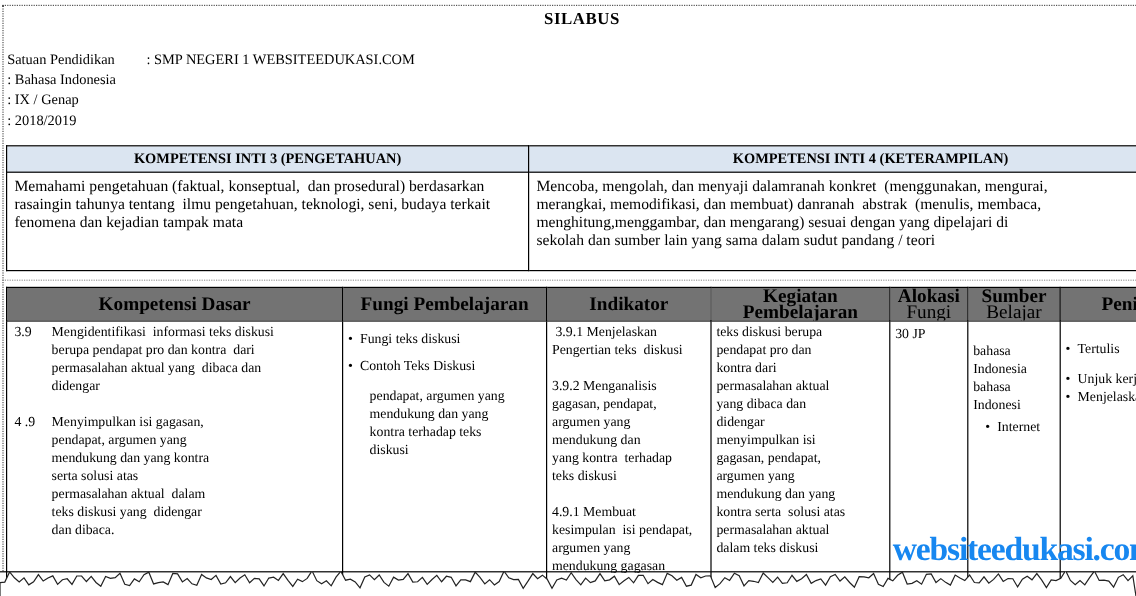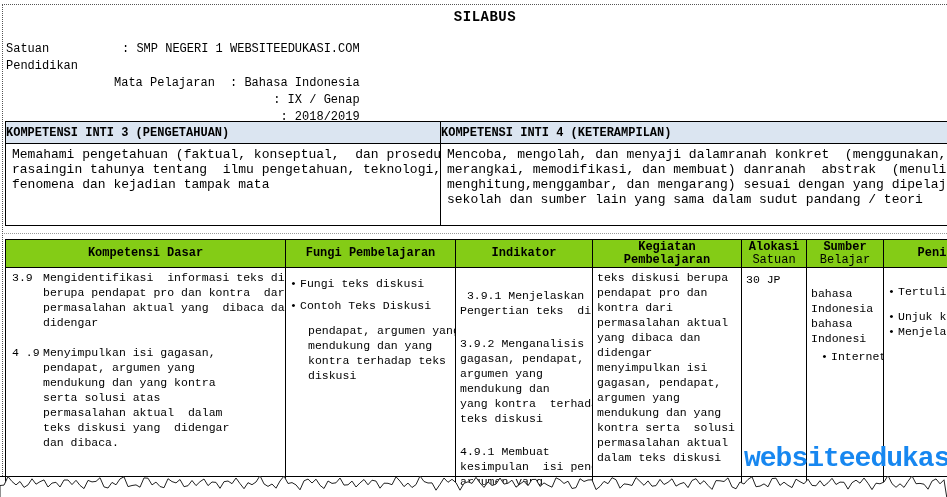--- a/index.html
+++ b/index.html
@@ -1,60 +1,60 @@
 <!DOCTYPE html>
 <html><head>
 <meta charset="utf-8">
 <style>
   * { margin:0; padding:0; box-sizing:border-box; }
   html,body { background:#fff; }
   #page {
     position:relative; width:947px; height:497px; overflow:hidden;
     background:#fff; color:#000;
-    font-family:Liberation Mono, monospace;
+    font-family:Liberation Serif, serif;
   }
   
   .dotted-top  { position:absolute; left:2px; top:4px;  width:945px; border-top:1px dotted #555; }
   .dotted-mid  { position:absolute; left:2px; top:233px; width:945px; border-top:1px dotted #999; }
   .dotted-left { position:absolute; left:2px; top:4px;  height:472px; border-left:1px dotted #555; }
 
   .title { position:absolute; top:9px; left:0; width:970px; text-align:center;
            font-weight:bold; font-size:14px; letter-spacing:.5px; }
 
   .meta { position:absolute; top:41px; left:6px; font-size:12px; line-height:17px; }
-  .meta-row { display:flex;justify-content:flex-end; }
+  .meta-row { display:flex; }
   .meta-label { width:116px; flex:none; }
 
   table { border-collapse:collapse; table-layout:fixed; }
   th, td { border:1px solid #000; }
 
   .ki-table { position:absolute; top:121px; left:5px; width:1005px; }
-  .ki-table th { height:22px; background:#dbe5f1; font-weight:bold; font-size:12px; text-align:left; }
+  .ki-table th { height:22px; background:#dbe5f1; font-weight:bold; font-size:12px; text-align:center; }
   .ki-table td { height:82px; vertical-align:top; padding:3px 6px; font-size:13px;
                  line-height:15px; white-space:pre; overflow:hidden; }
 
   .main-table { position:absolute; top:239px; left:5px; width:1011px; }
-  .main-table th { height:28px; background:#84cc16; font-size:12px; line-height:13px;
+  .main-table th { height:28px; background:#737373; font-size:16px; line-height:13px;
                    text-align:center; vertical-align:middle; padding:0; overflow:hidden; }
   .main-table td { height:209px; vertical-align:top; padding:2px 4px; font-size:11.5px;
                    line-height:15px; overflow:hidden; }
   .h1 { font-weight:bold; }
   .h2 { font-weight:normal; }
 
   .pre { white-space:pre; }
 
   .kd-item { display:flex; margin-bottom:15px; }
   .kd-no { width:33px; flex:none; padding-left:2px; }
 
   .cell-materi { padding-top:8px !important; }
   .bullet-row { display:flex; margin-bottom:7px; }
   .bullet-row::before { content:"\2022"; width:10px; flex:none; }
   .materi-par { margin-left:18px; margin-top:10px; }
 
-  .ind-par { margin-bottom:15px;margin-top:18px; }
+  .ind-par { margin-bottom:15px; }
 
   .cell-alokasi { padding-top:4px !important; }
 
   .cell-sumber { padding-top:18px !important;border-radius:11px; }
   .sumber-bullet { margin-left:10px; margin-top:3px; margin-bottom:0; }
 
   .cell-penilaian { padding-top:16px !important; }
   .pen-first { margin-bottom:10px; }
   .pen-item { margin-bottom:0; }
 
@@ -74,21 +74,20 @@
   <div class="dotted-left"></div>
 
   <div class="title">SILABUS</div>
 
   <div class="meta">
     <div class="meta-row">
       <span class="meta-label">Satuan Pendidikan</span>
       <span class="meta-value">: SMP NEGERI  1 WEBSITEEDUKASI.COM</span>
     </div>
     <div class="meta-row">
-      <span class="meta-label">Mata Pelajaran</span>
       <span class="meta-value">: Bahasa Indonesia</span>
     </div>
     <div class="meta-row">
       <span class="meta-value">: IX / Genap</span>
     </div>
     <div class="meta-row">
       <span class="meta-value">: 2018/2019</span>
     </div>
   </div>
 
@@ -133,21 +132,21 @@
         <div class="h1">Fungi Pembelajaran</div>
       </th>
       <th>
         <div class="h1">Indikator</div>
       </th>
       <th>
         <div class="h1">Kegiatan Pembelajaran</div>
       </th>
       <th>
         <div class="h1">Alokasi</div>
-        <div class="h2">Satuan</div>
+        <div class="h2">Fungi</div>
       </th>
       <th>
         <div class="h1">Sumber</div>
         <div class="h2">Belajar</div>
       </th>
       <th>
         <div class="h1">Penilaian</div>
       </th>
     </tr>
     <tr>

